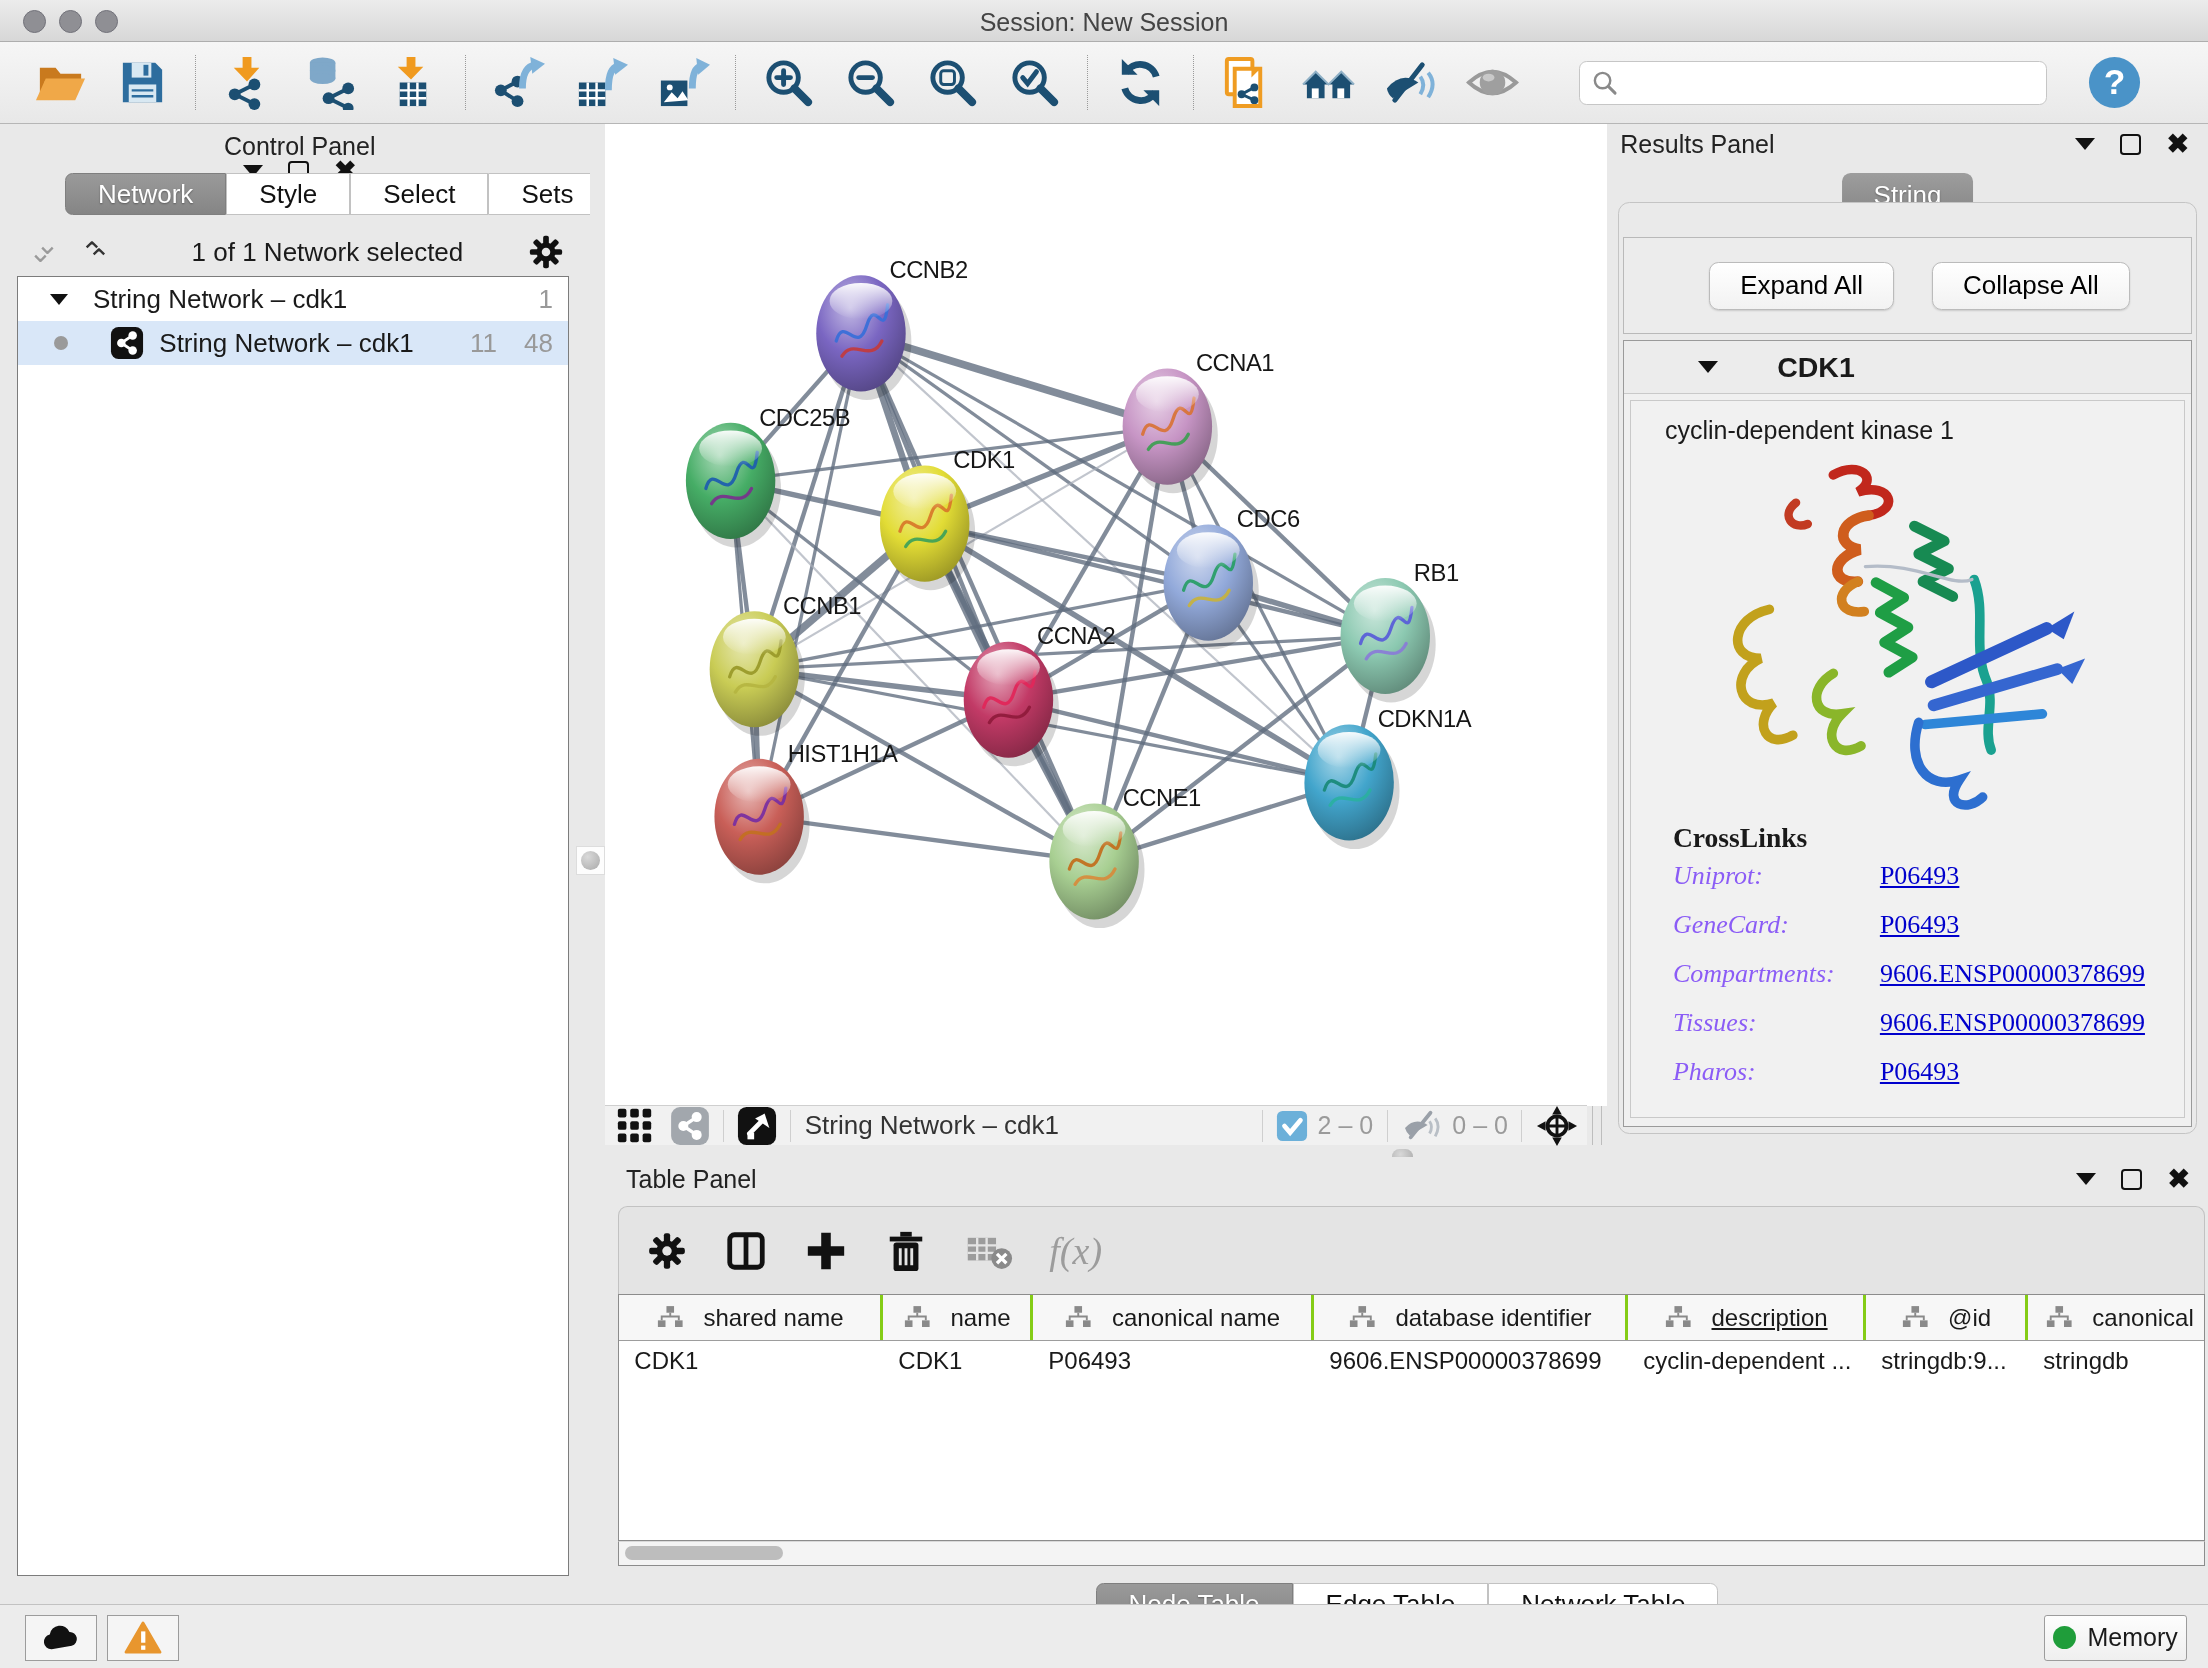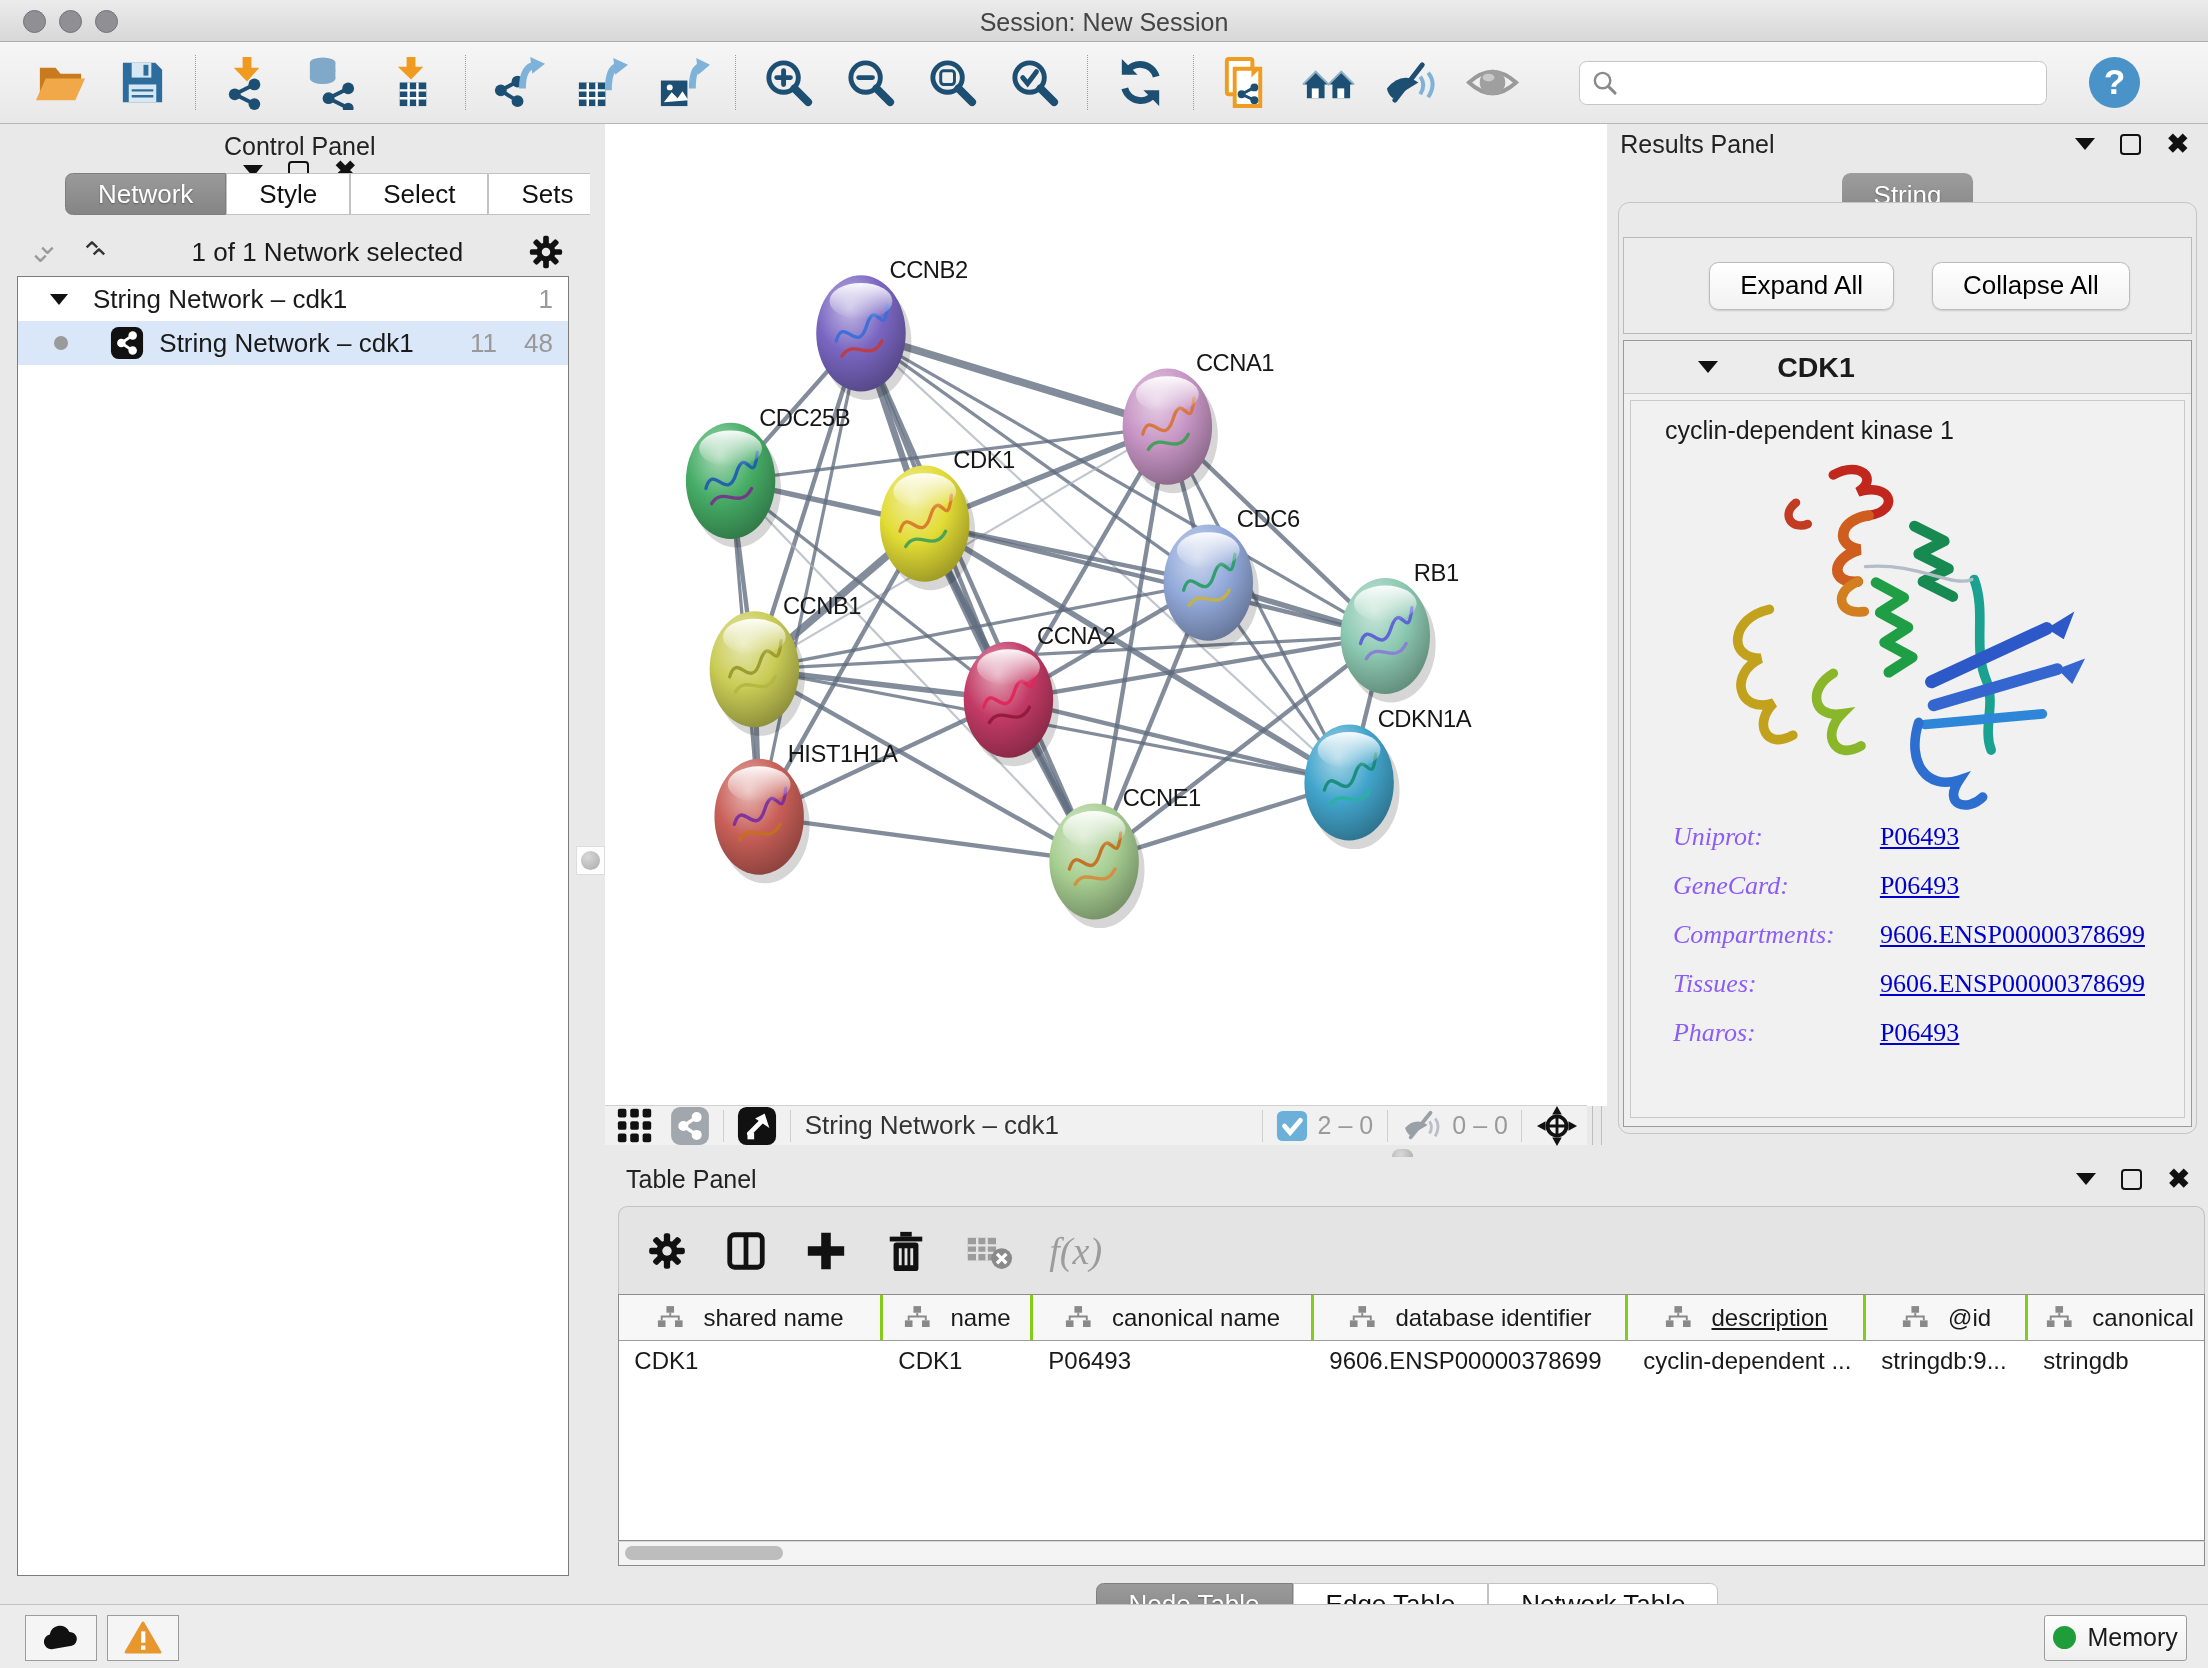--- a/index.html
+++ b/index.html
@@ -618,20 +618,21 @@
             <path d="M212 208 L320 158" stroke="#2d58c8" stroke-width="12"></path>
             <path d="M214 230 L330 196" stroke="#3566d0" stroke-width="11"></path>
             <path d="M206 248 L316 238" stroke="#2e86d8" stroke-width="9"></path>
             <path d="M200 246 C188 284 208 310 238 300 C222 324 246 330 260 316" stroke="#2d6fd0" stroke-width="9"></path>
             <path d="M150 100 C200 96 230 120 250 112" stroke="#b4bcc8" stroke-width="3"></path>
           </g>
           <path d="M320 158 L346 142 L336 168z" fill="#2d58c8"></path>
           <path d="M330 196 L356 186 L344 210z" fill="#3566d0"></path>
         </svg>
         <div class="crosslinks">
+          <div class="cl-title">CrossLinks</div>
           <div id="crosslinks-list">
               <div class="cl-row">
                 <div class="cl-label">Uniprot:</div>
                 <span class="cl-link">P06493</span>
               </div>
               <div class="cl-row">
                 <div class="cl-label">GeneCard:</div>
                 <span class="cl-link">P06493</span>
               </div>
               <div class="cl-row">

